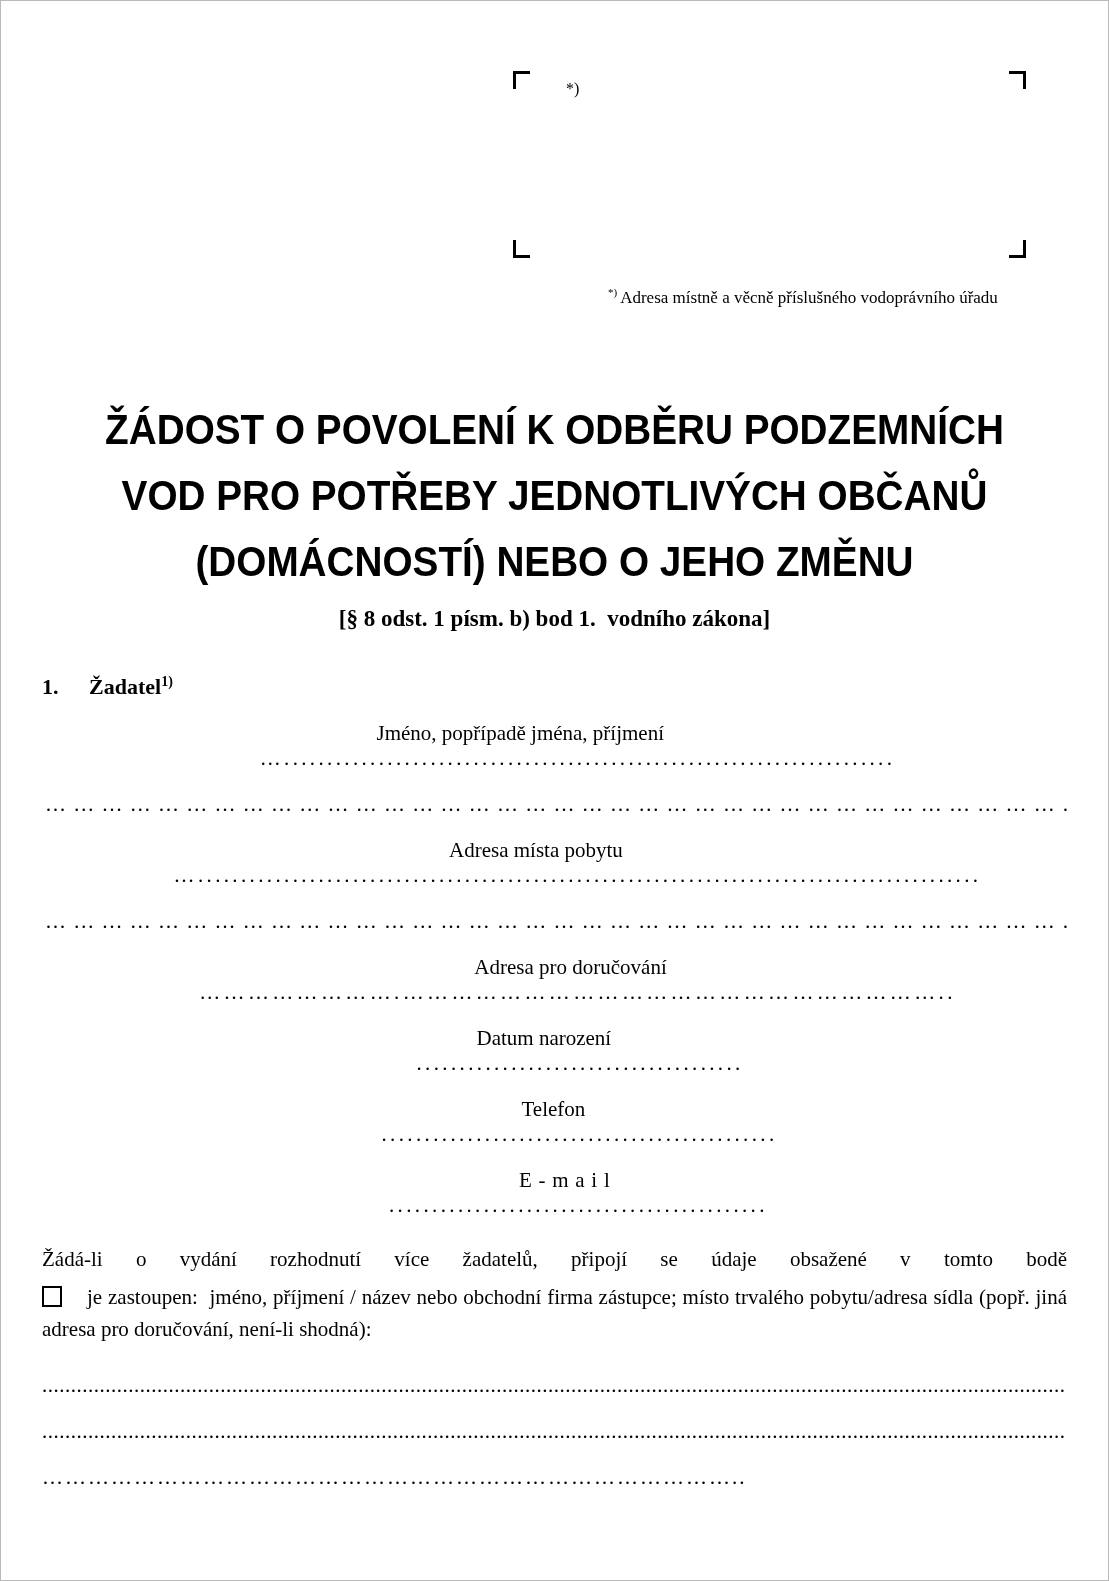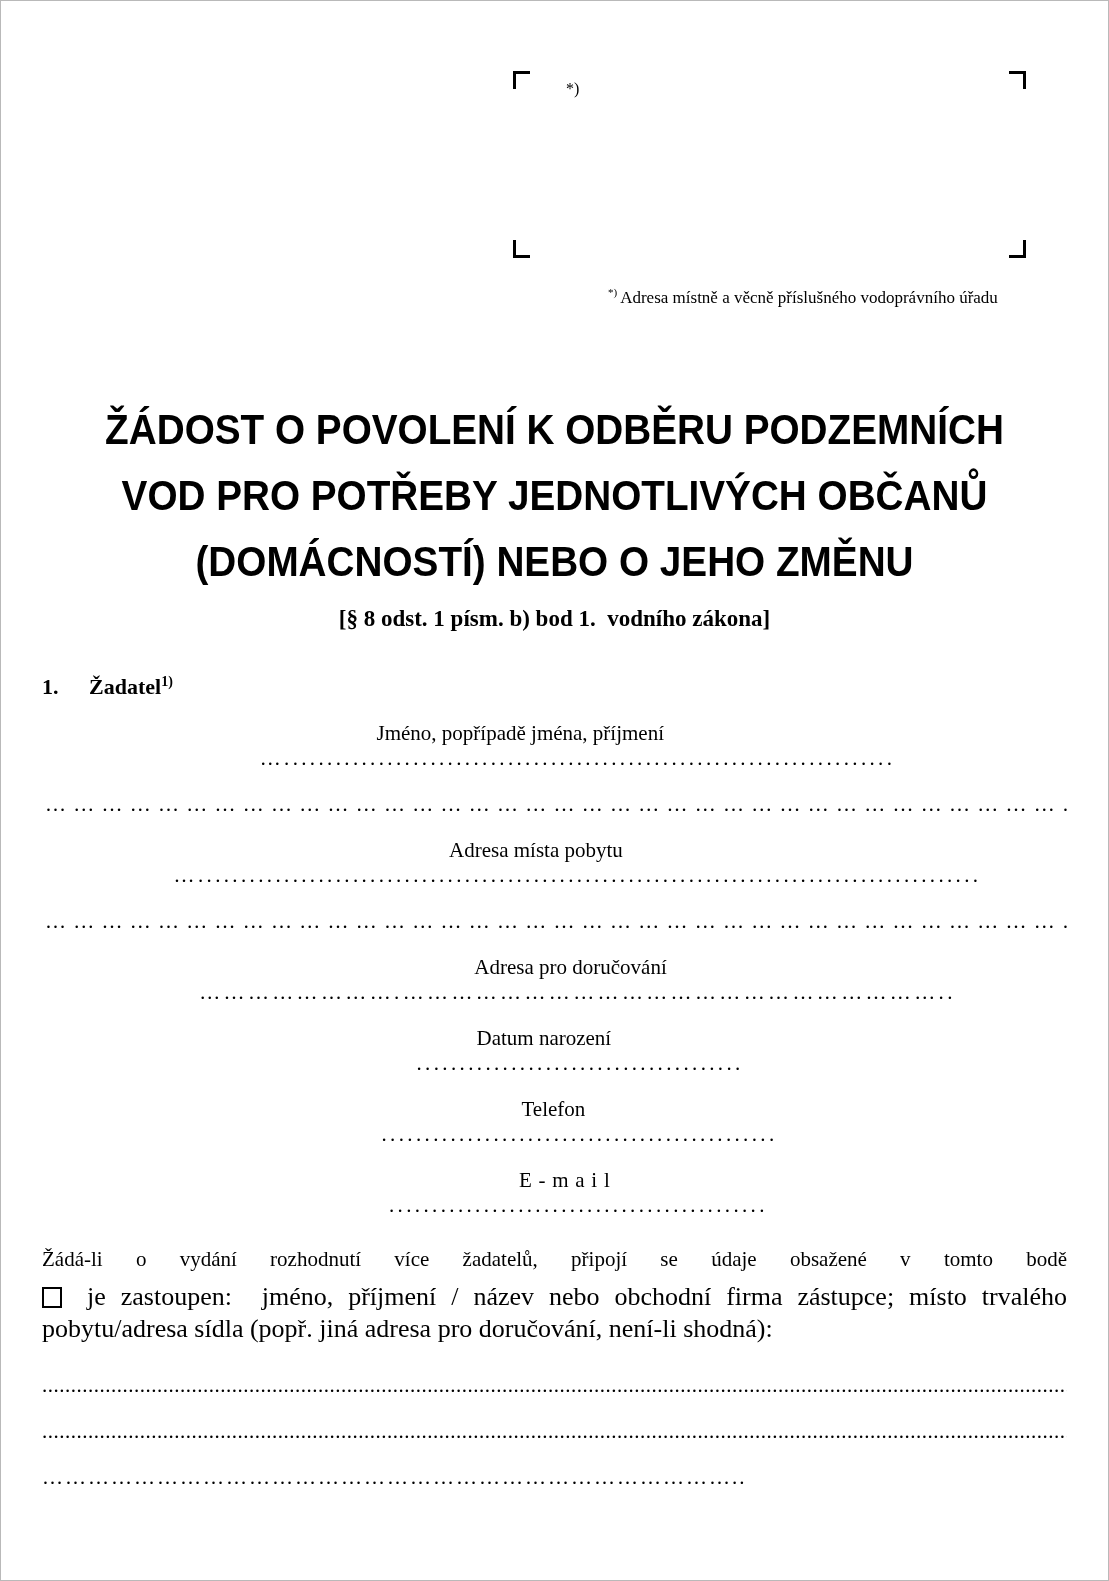--- a/index.html
+++ b/index.html
@@ -92,21 +92,21 @@
 
   
   .multi-note { margin-top: 24px; font-size: 21px; line-height: 34px; }
   .multi-note .jline { text-align: justify; text-align-last: justify; }
   .multi-note .cbline .cb { margin-left: 21px; margin-right: 15px; }
 
   
   .s1a-heading { margin-top: 34px; }
   .opt-row { margin-top: 24px; font-size: 21px; line-height: 26px; }
   .opt-row .cb { margin-right: 25px; }
-  .opt-par { margin-top: 5px; font-size: 26px; line-height: 32px; text-align: justify; }
+  .opt-par { margin-top: 5px; font-size: 21px; line-height: 32px; text-align: justify; }
   .opt-par .cb { margin-right: 25px; }
 
   
   .write-lines { margin-top: 28px; font-size: 21px; }
   .write-line { overflow: hidden; white-space: nowrap; line-height: 25px; margin-bottom: 21px; letter-spacing: 0.5px; }
   .write-line.spaced { letter-spacing: 2px; }
 </style>
 </head>
 <body>
 

